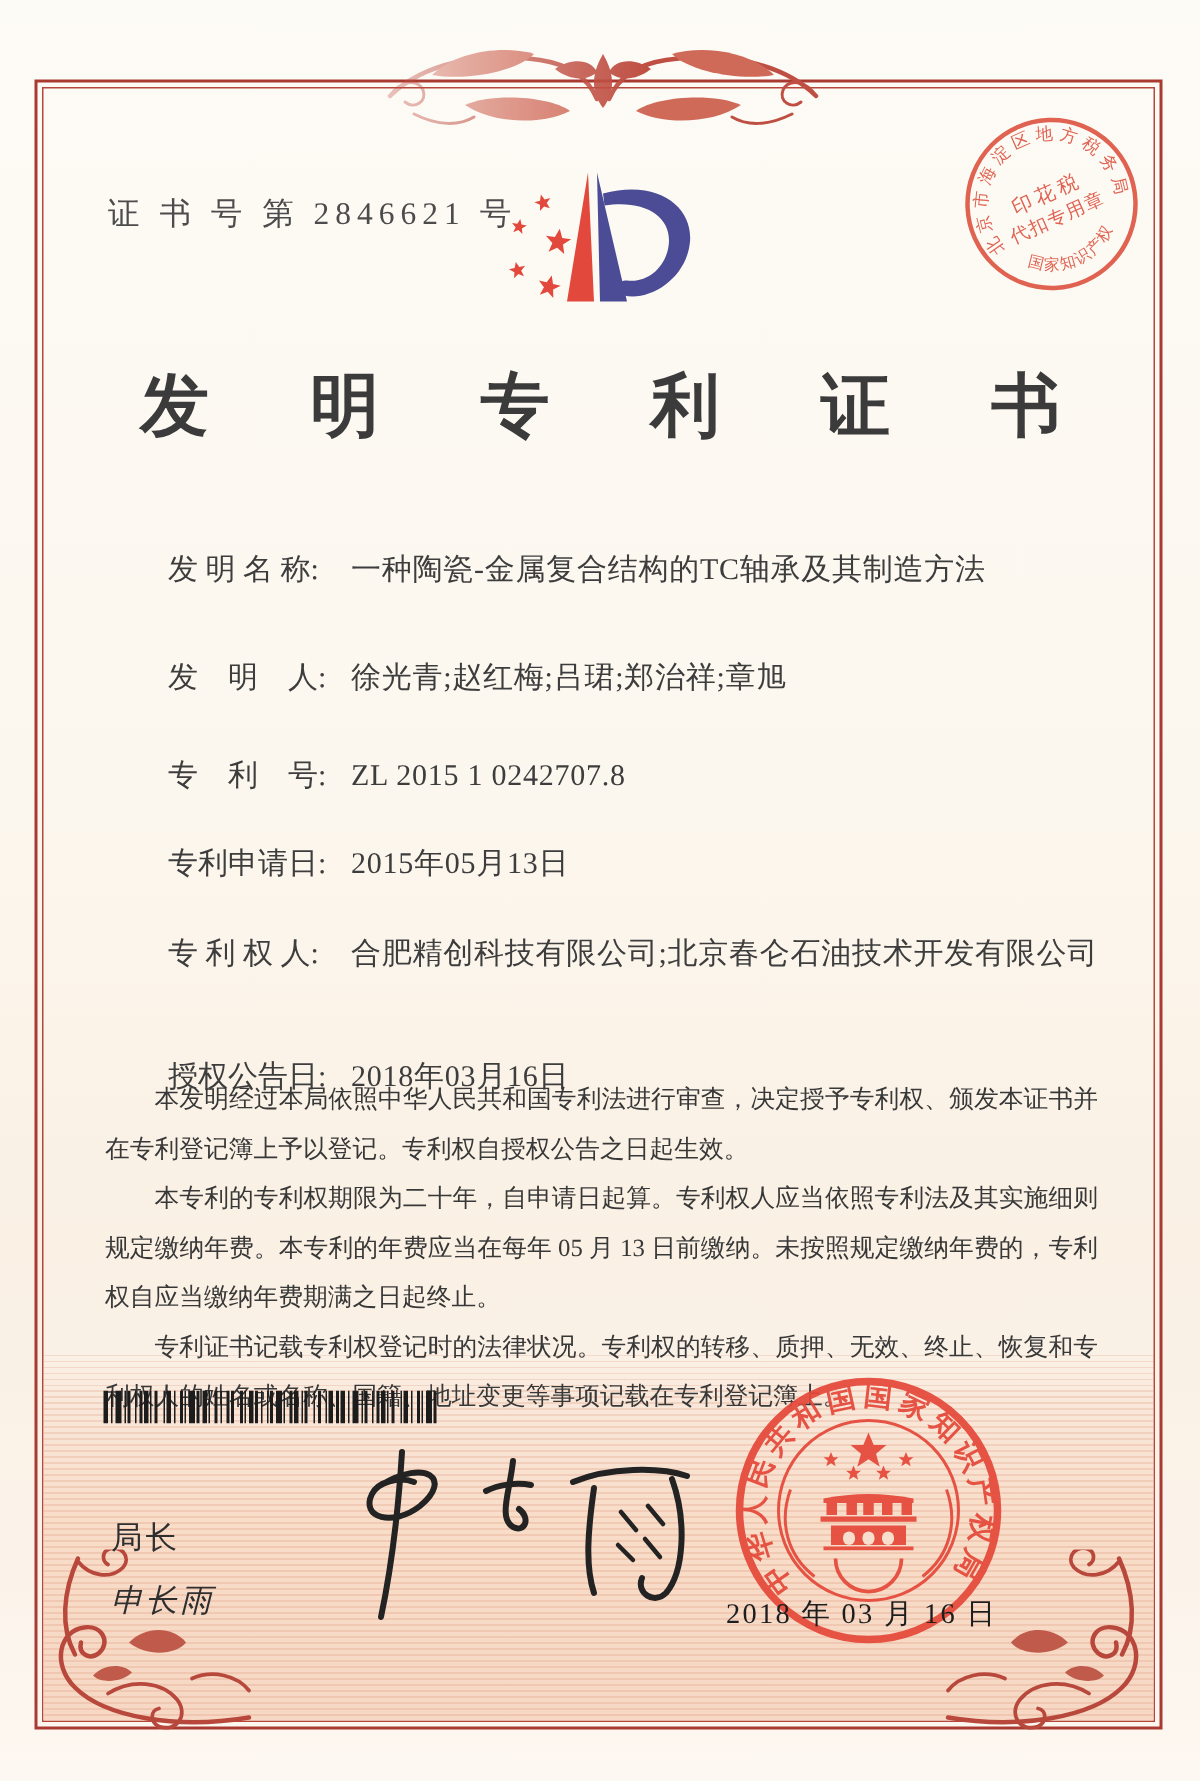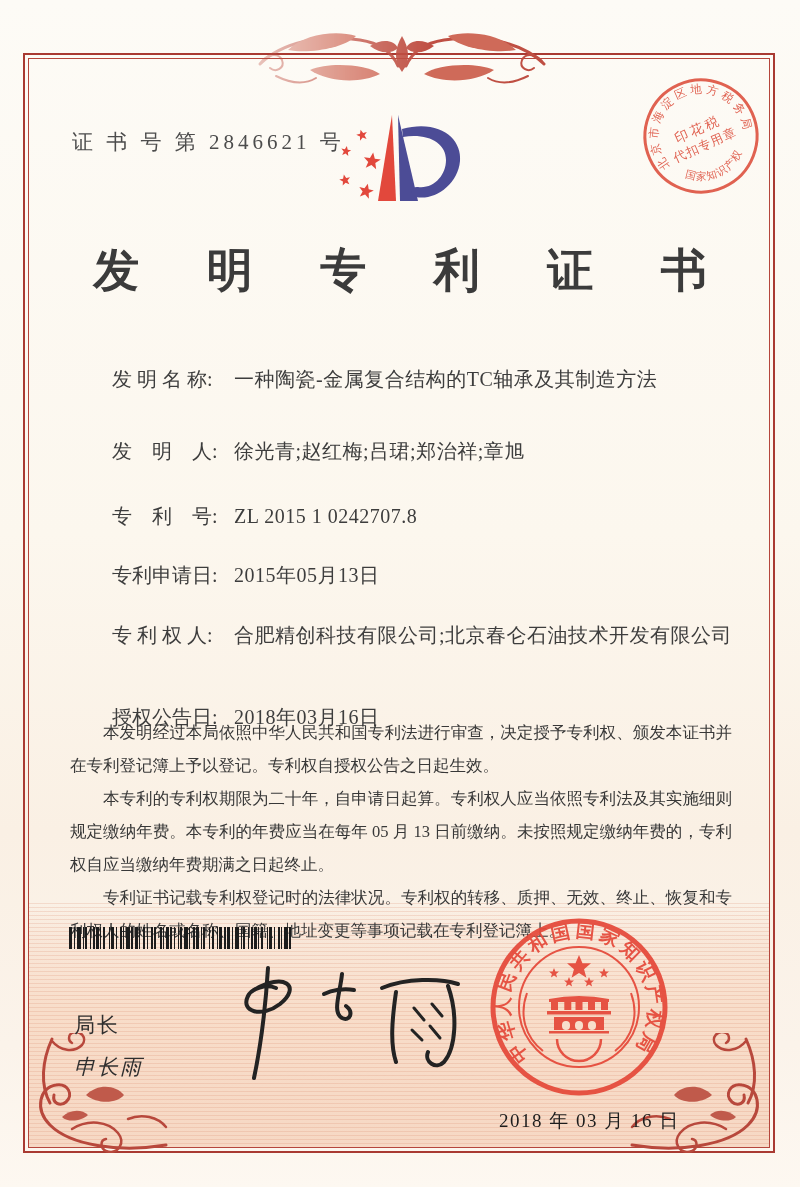--- a/index.html
+++ b/index.html
@@ -48,22 +48,22 @@
     position:absolute;left:70px;top:716px;width:662px;
     font-size:16.5px;line-height:33px;color:#383838;text-align:justify;
   }
   .bodytext p{margin:0;text-indent:33px;}
   .barcode{position:absolute;left:67px;top:927px;width:226px;height:22px;}
   .signatory{position:absolute;left:74px;top:993px;font-size:21px;color:#2f2f2f;letter-spacing:2px;margin-top:18px;}
   .signatory .name{margin-top:14px;font-style:italic;}
   .signature{position:absolute;left:196px;top:960px;width:280px;height:125px;}
   .seal{position:absolute;left:488px;top:916px;width:182px;height:182px;opacity:.93;}
   .issue-date{
-    position:absolute;left:499px;top:1063px;font-size:19px;color:#1d1d1d;
-    letter-spacing:1.5px;white-space:nowrap;margin-top:45px;
+    position:absolute;left:484px;top:1063px;font-size:19px;color:#1d1d1d;
+    letter-spacing:1.5px;white-space:nowrap;
   }
   .tax-stamp{position:absolute;left:641px;top:76px;width:120px;height:120px;transform:rotate(-24deg);opacity:.9;}
   .mask-fade{
     -webkit-mask-image:linear-gradient(90deg,rgba(0,0,0,.30),rgba(0,0,0,.75) 35%,rgba(0,0,0,1) 60%);
     mask-image:linear-gradient(90deg,rgba(0,0,0,.30),rgba(0,0,0,.75) 35%,rgba(0,0,0,1) 60%);
   }
 </style>
 </head>
 <body>
 

